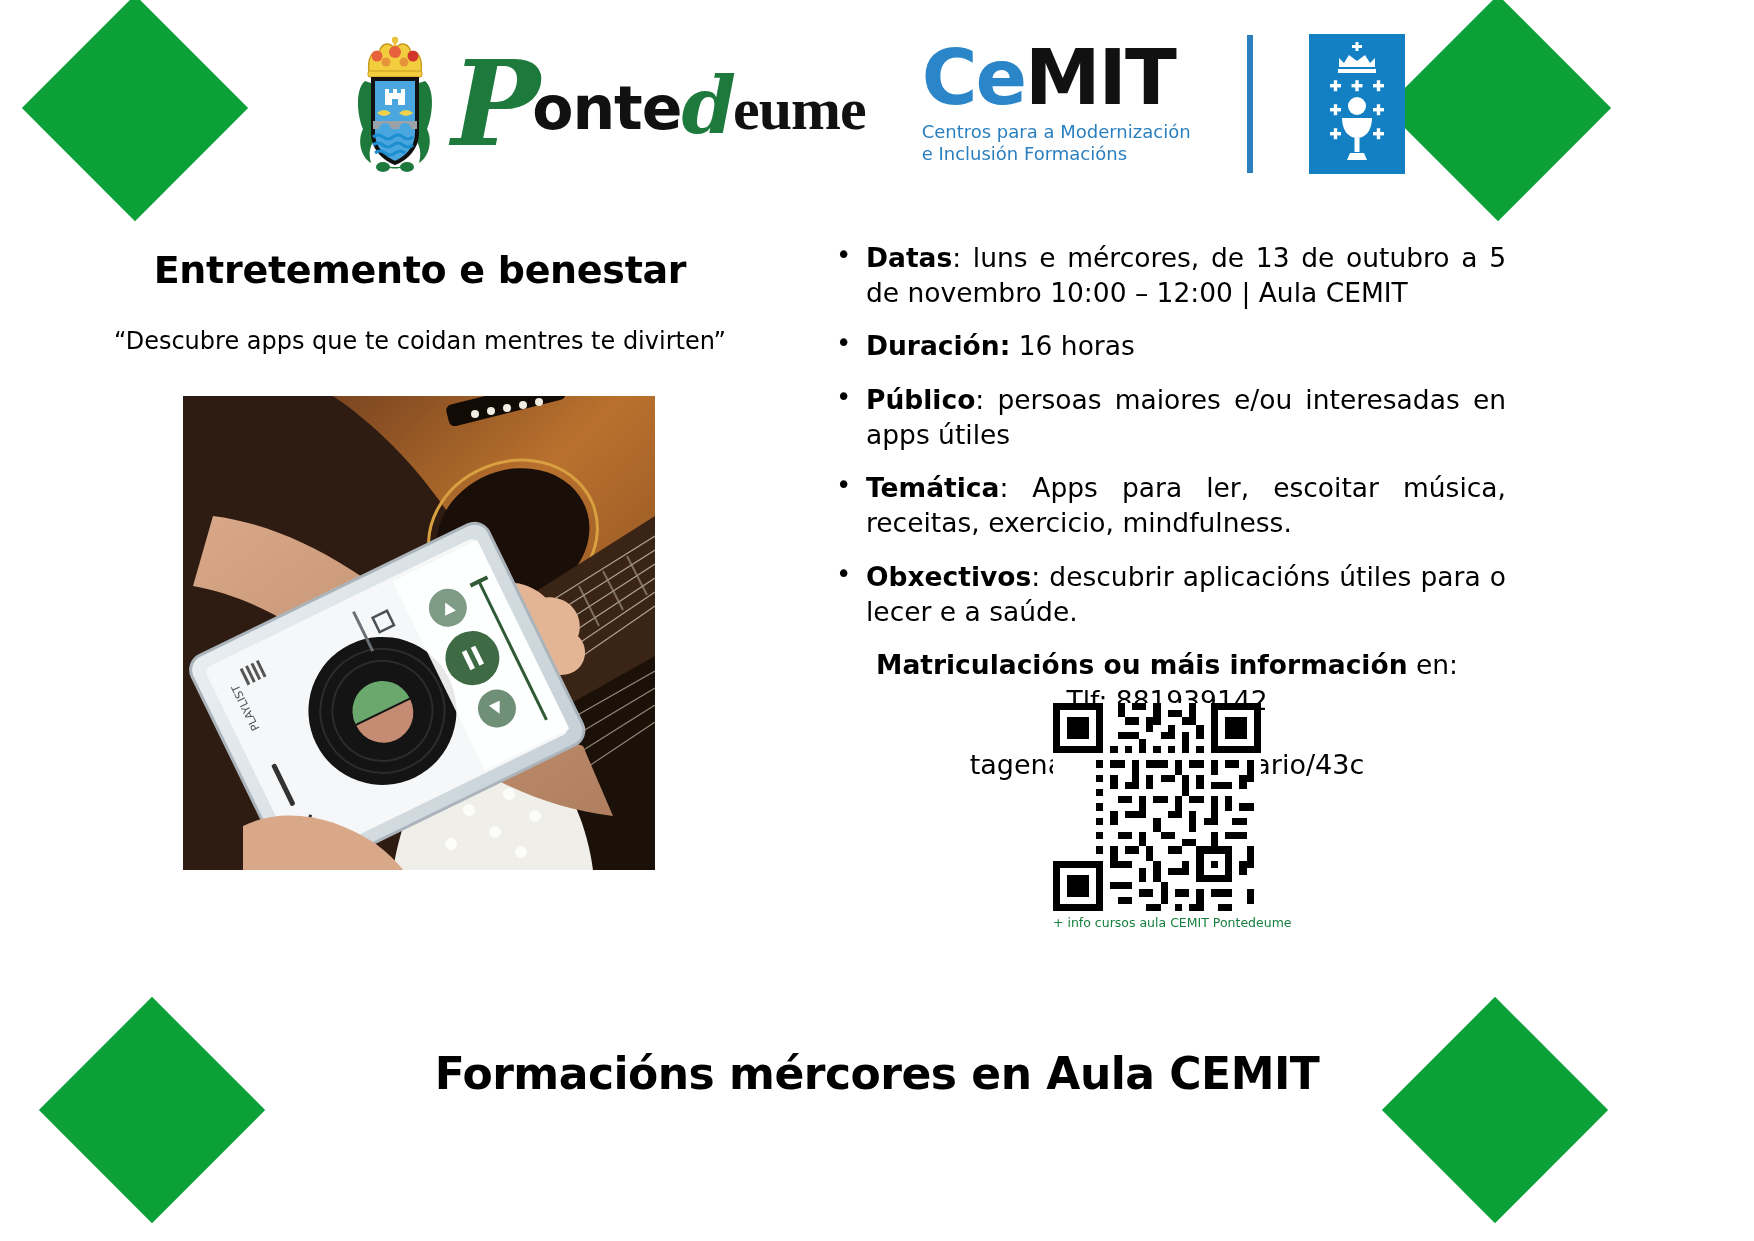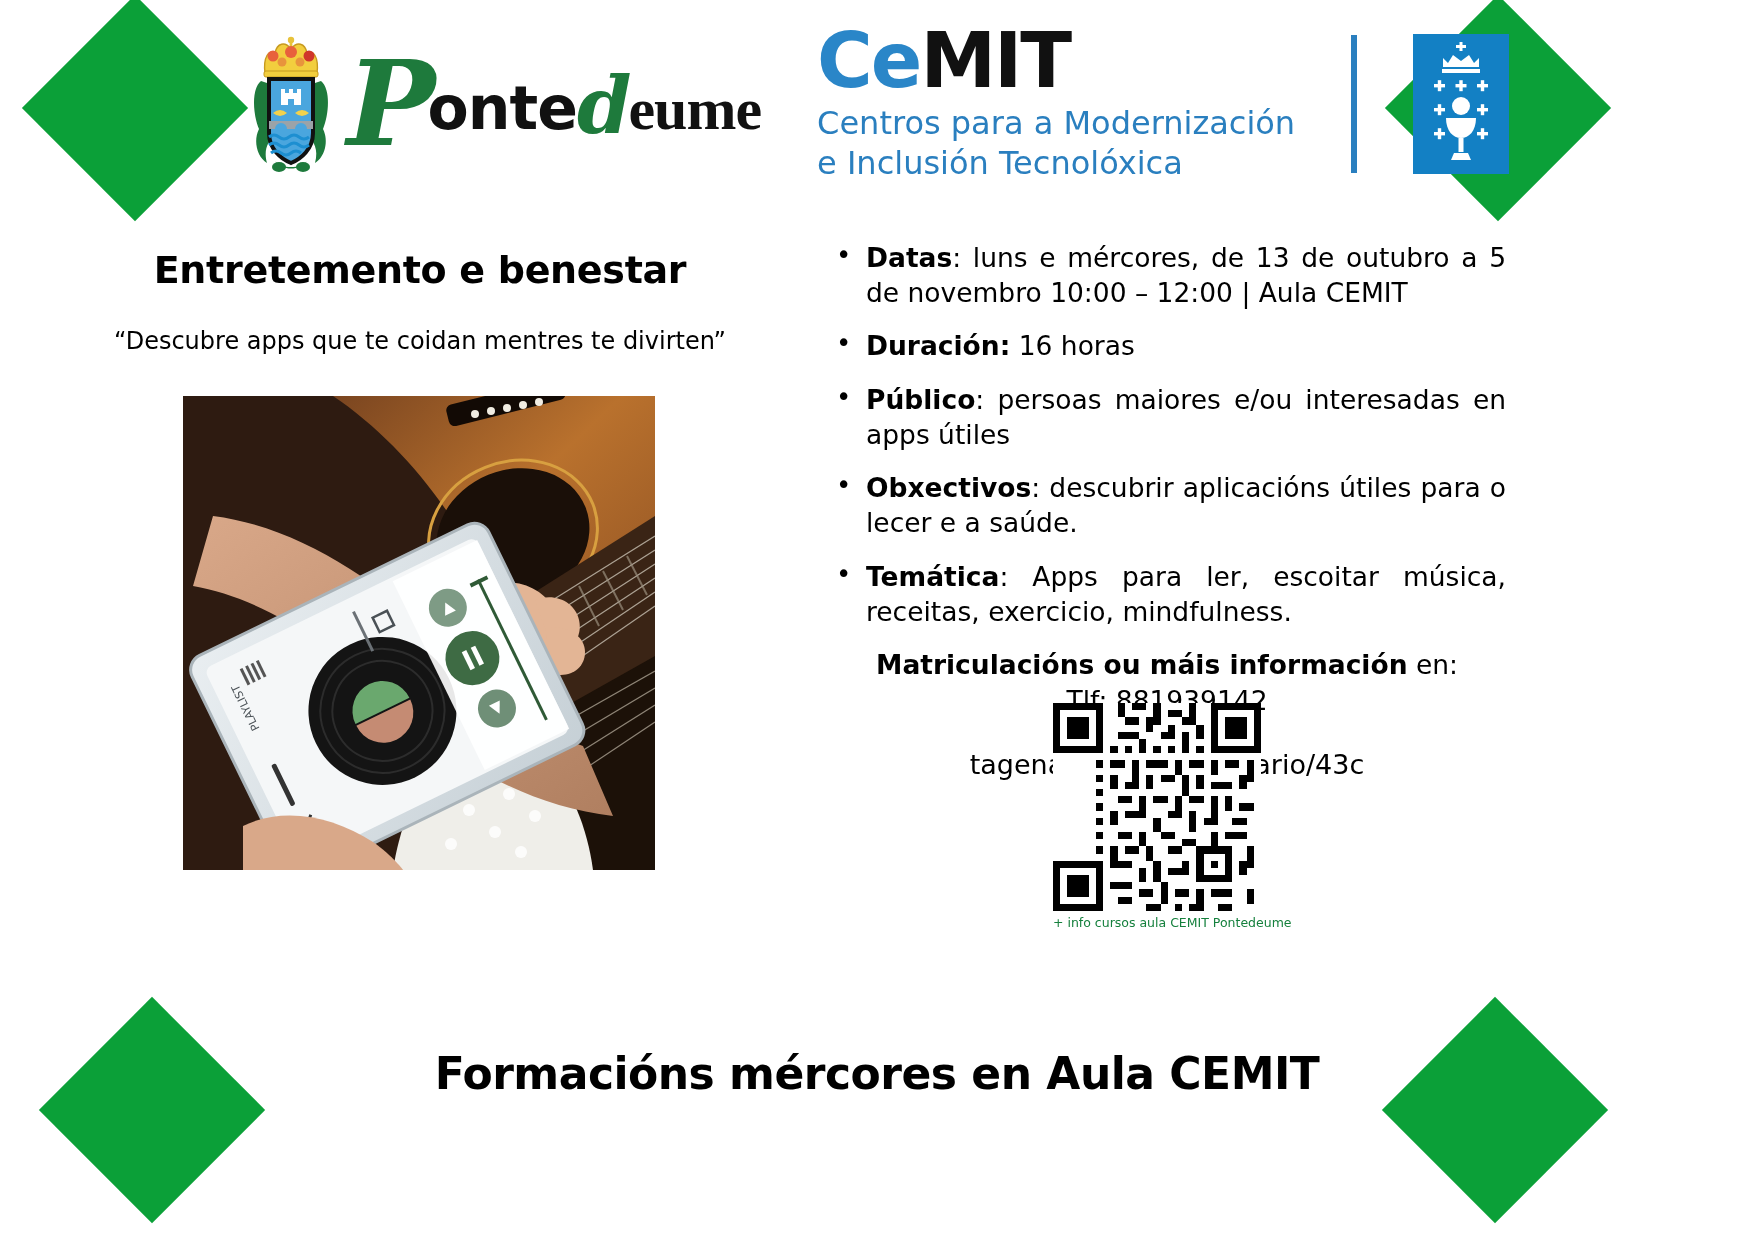--- a/index.html
+++ b/index.html
@@ -96,21 +96,21 @@
     font-weight: 700;
     font-size: 76px;
     line-height: 0.95;
     letter-spacing: -2px;
     white-space: nowrap;
   }
   .cemit-ce { color: #2A86C8; }
   .cemit-mit { color: #111111; }
   .cemit-tag {
     font-family: "DejaVu Sans", sans-serif;
-    font-size: 32px;
+    font-size: 18px;
     line-height: 1.25;
     color: #2A7FBF;
     margin-top: 6px;
     white-space: nowrap;
   }
 
   .logo-divider {
     width: 6px;
     height: 138px;
     background: #2A7FBF;
@@ -290,21 +290,21 @@
       <span class="pd-p">P</span><span class="pd-onte">onte</span><span class="pd-d">d</span><span class="pd-eume">eume</span>
     </div>
   </div>
 
   <div class="cemit-block">
     <div class="cemit-word">
       <span class="cemit-ce">Ce</span><span class="cemit-mit">MIT</span>
     </div>
     <div class="cemit-tag">
       <div>Centros para a Modernización</div>
-      <div>e Inclusión Tecnolóxica</div>
+      <div>e Inclusión Formacións</div>
     </div>
   </div>
 
   <div class="logo-divider"></div>
 
   <div class="xunta-emblem">
     <svg viewBox="0 0 96 140">
 
       <rect x="46.5" y="8" width="3" height="9" fill="#FFFFFF"></rect>
       <rect x="43" y="11" width="10" height="3" fill="#FFFFFF"></rect>
@@ -464,24 +464,24 @@
     <li>
       <b>Datas</b><span>: </span><span>luns e mércores, de 13 de outubro a 5 de novembro 10:00 – 12:00 | Aula CEMIT</span>
     </li>
     <li>
       <b>Duración:</b><span> </span><span>16 horas</span>
     </li>
     <li>
       <b>Público</b><span>: </span><span>persoas maiores e/ou interesadas en apps útiles</span>
     </li>
     <li>
-      <b>Obxectivos</b><span>: </span><span>descubrir aplicacións útiles para o lecer e a saúde.</span>
+      <b>Temática</b><span>: </span><span>Apps para ler, escoitar música, receitas, exercicio, mindfulness.</span>
     </li>
     <li>
-      <b>Temática</b><span>: </span><span>Apps para ler, escoitar música, receitas, exercicio, mindfulness.</span>
+      <b>Obxectivos</b><span>: </span><span>descubrir aplicacións útiles para o lecer e a saúde.</span>
     </li>
   </ul>
 
   <div class="enroll-block">
     <div>
       <span class="strong">Matriculacións ou máis información</span><span> en:</span>
     </div>
     <div>Tlf: 881939142</div>
   </div>
 

